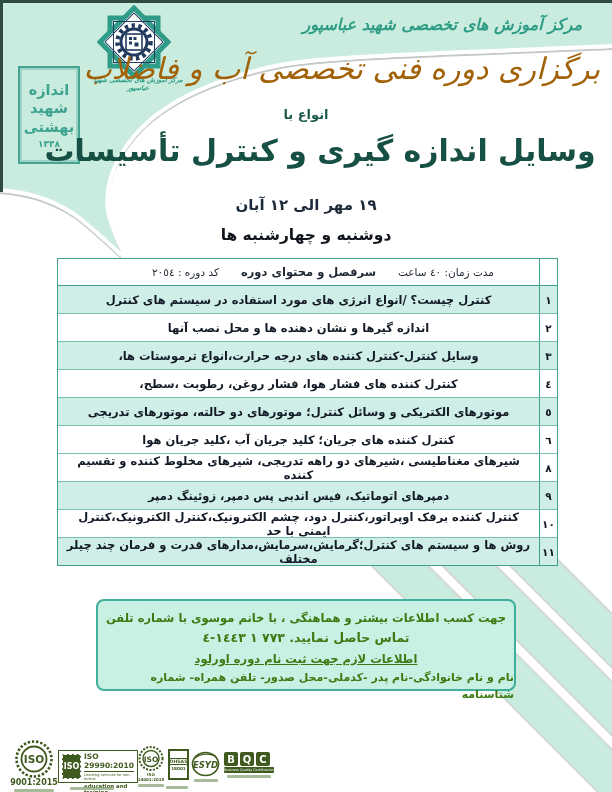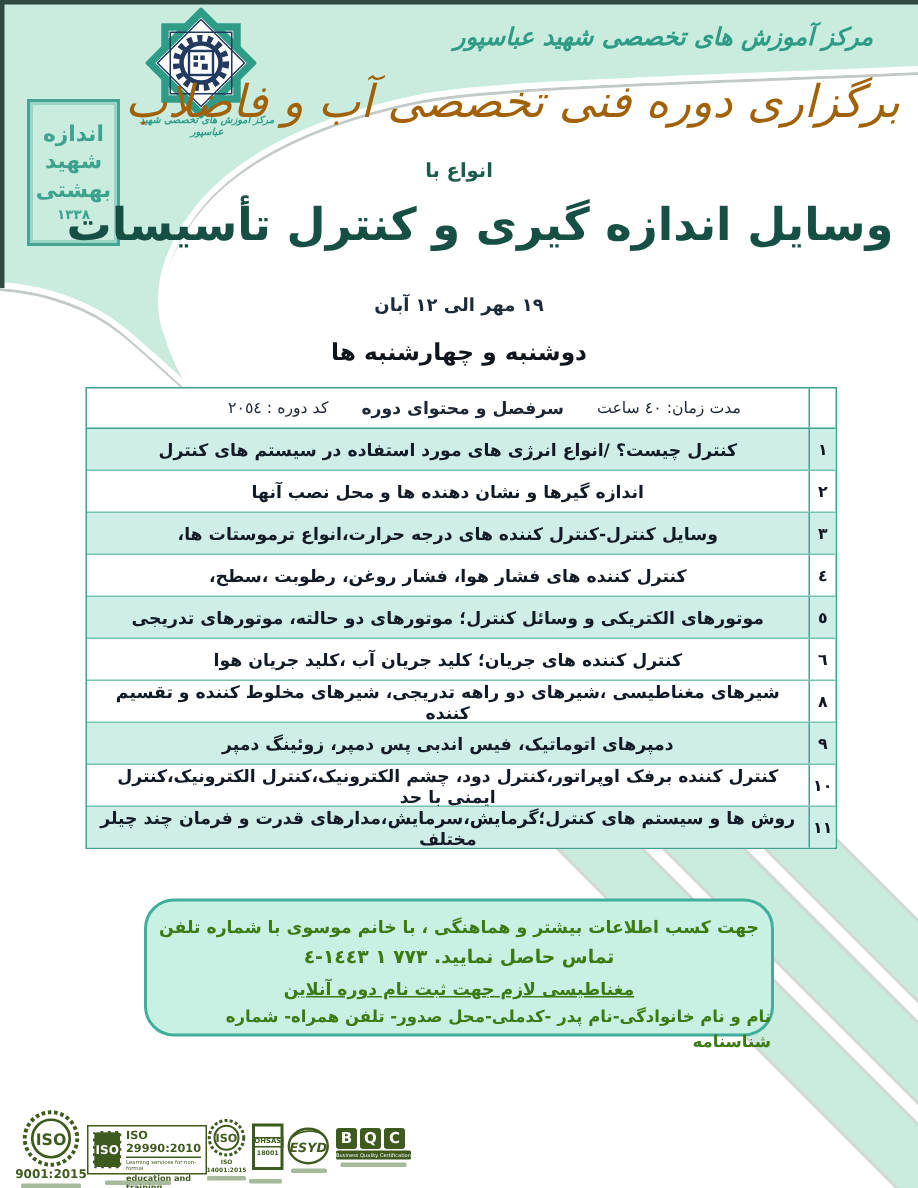--- a/index.html
+++ b/index.html
@@ -15,21 +15,21 @@
   
   .org-callig{top:15px;right:30px;color:#2e9c85;font-size:16px;font-weight:700;
               font-style:italic;direction:rtl;z-index:4;}
   .event-callig{top:51px;right:12px;color:#a16207;font-size:30px;font-weight:400;
                 font-style:italic;direction:rtl;z-index:4;}
   .kicker{top:107px;left:0;width:612px;text-align:center;color:#1d5b4d;
           font-size:13px;font-weight:700;direction:rtl;z-index:4;}
   .title{top:133px;left:40px;width:560px;text-align:center;color:#164f43;
          font-size:30px;font-weight:700;direction:rtl;z-index:4;}
   .daterange{top:196px;left:0;width:612px;text-align:center;color:#1c2a3a;
-             font-size:12px;font-weight:700;direction:rtl;z-index:4;}
+             font-size:15px;font-weight:700;direction:rtl;z-index:4;}
   .days{top:226px;left:0;width:612px;text-align:center;color:#10151c;
         font-size:15.5px;font-weight:700;direction:rtl;z-index:4;}
 
   
   .stamp{top:66px;left:18px;width:58px;height:94px;border:2px solid #45a592;
          box-shadow:inset 0 0 0 2px rgba(69,165,146,.35);z-index:4;
          display:flex;flex-direction:column;align-items:center;justify-content:center;}
   .stamp .w{color:#3da28e;font-weight:700;font-size:14.5px;line-height:1.25;text-align:center;direction:rtl;}
   .stamp .y{color:#3da28e;font-weight:700;font-size:9px;margin-top:3px;letter-spacing:1px;}
 
@@ -46,21 +46,21 @@
   .thead .hmain .bold{font-weight:700;font-size:11.5px;}
   .numcell{width:17px;border-left:1px solid #3fa08c;display:flex;align-items:center;
            justify-content:center;color:#111722;font-weight:700;font-size:10.5px;flex:none;}
   .trow{display:flex;flex-direction:row;height:27px;border-bottom:1px solid #79c2b1;}
   .trow:last-child{border-bottom:none;}
   .trow .cell{flex:1;direction:rtl;display:flex;align-items:center;justify-content:center;
               color:#121a26;font-weight:700;font-size:11.5px;padding:0 6px;text-align:center;}
   .mint{background:#cfeee7;}
 
   
-  .fbox{top:599px;left:96px;width:420px;height:92px;border-radius:20px;
+  .fbox{top:599px;left:96px;width:420px;height:92px;border-radius:8px;
         border:2.5px solid #3fae9a;background:#c8f0e3;z-index:4;
         display:flex;flex-direction:column;align-items:center;padding-top:9px;box-sizing:border-box;}
   .fl{color:#3c7a12;font-weight:700;font-size:11.5px;direction:rtl;line-height:1.55;}
   .fl.phone{font-size:12.5px;}
   .fl.phone bdo{font-weight:700;}
   .fl.u{text-decoration:underline;margin-top:4px;}
   .fl.small{font-size:11px;}
 
   
   .certs{top:738px;left:0;width:360px;height:54px;z-index:4;}
@@ -201,21 +201,21 @@
       <div class="numcell">١١</div>
     </div>
   </div>
 
   <div class="abs fbox">
     <div class="fl">جهت کسب اطلاعات بیشتر و هماهنگی ، با خانم موسوی با شماره تلفن</div>
     <div class="fl phone" dir="rtl">
       <span>تماس حاصل نمایید.</span>
       <bdo dir="ltr">٤-١٤٤٣ ١ ٧٧٣</bdo>
     </div>
-    <div class="fl u">مغناطیسی لازم جهت ثبت نام دوره آنلاین</div>
+    <div class="fl u">اطلاعات لازم جهت ثبت نام دوره اورلود</div>
     <div class="fl small">نام و نام خانوادگی-نام پدر -کدملی-محل صدور- تلفن همراه- شماره شناسنامه</div>
   </div>
 
   <div class="abs certs">
 
     <div class="cert c9001">
       <svg width="52" height="40" viewBox="0 0 52 40">
         <circle cx="26" cy="19" r="17.5" fill="none" stroke="#3f5a1e" stroke-width="2.6" stroke-dasharray="2.4 1.8"></circle>
         <circle cx="26" cy="19" r="12.5" fill="#ffffff" stroke="#3f5a1e" stroke-width="1.8"></circle>
         <text x="26" y="23" text-anchor="middle" font-family="DejaVu Sans, sans-serif" font-size="10.5" font-weight="bold" fill="#3f5a1e">ISO</text>

